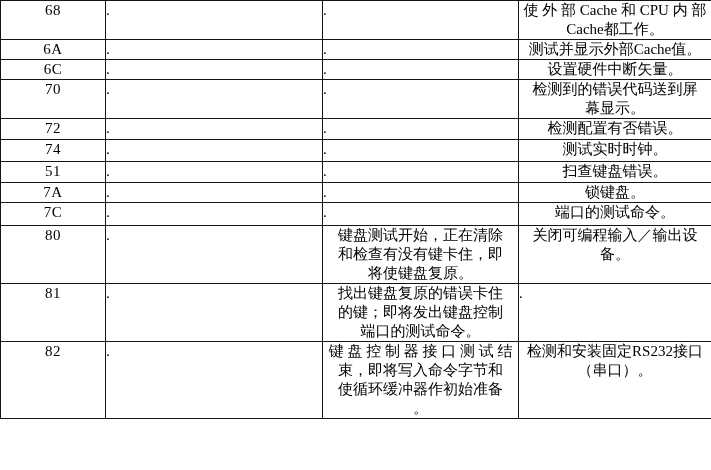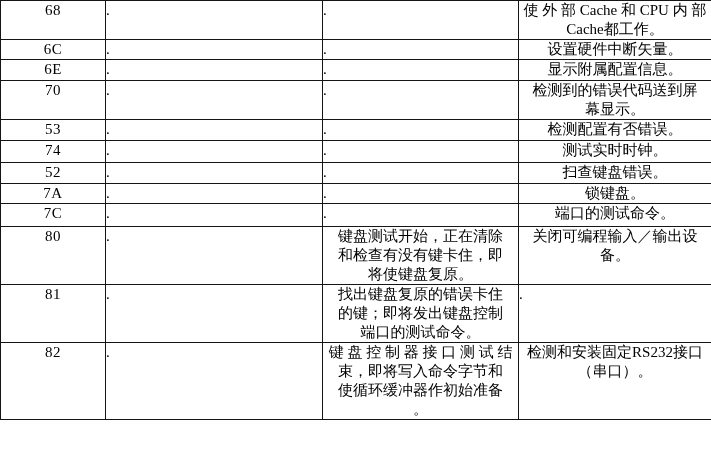--- a/index.html
+++ b/index.html
@@ -58,52 +58,52 @@
     </colgroup>
     <tbody>
       <tr style="height:39px">
         <td class="code no-top">68</td>
         <td class="dot no-top">.</td>
         <td class="dot no-top">.</td>
         <td class="text no-top no-right">使 外 部 Cache 和 CPU 内 部
 Cache都工作。</td>
       </tr>
       <tr style="height:20px">
+        <td class="code">6A</td>
+        <td class="dot">.</td>
+        <td class="dot">.</td>
+        <td class="text no-right">测试并显示外部Cache值。</td>
+      </tr>
+      <tr style="height:20px">
         <td class="code">6C</td>
         <td class="dot">.</td>
         <td class="dot">.</td>
         <td class="text no-right">设置硬件中断矢量。</td>
-      </tr>
-      <tr style="height:21px">
-        <td class="code">6E</td>
-        <td class="dot">.</td>
-        <td class="dot">.</td>
-        <td class="text no-right">显示附属配置信息。</td>
       </tr>
       <tr style="height:38px">
         <td class="code">70</td>
         <td class="dot">.</td>
         <td class="dot">.</td>
         <td class="text no-right">检测到的错误代码送到屏
 幕显示。</td>
       </tr>
       <tr style="height:21px">
-        <td class="code">53</td>
+        <td class="code">72</td>
         <td class="dot">.</td>
         <td class="dot">.</td>
         <td class="text no-right">检测配置有否错误。</td>
       </tr>
       <tr style="height:22px">
         <td class="code">74</td>
         <td class="dot">.</td>
         <td class="dot">.</td>
         <td class="text no-right">测试实时时钟。</td>
       </tr>
       <tr style="height:21px">
-        <td class="code">52</td>
+        <td class="code">51</td>
         <td class="dot">.</td>
         <td class="dot">.</td>
         <td class="text no-right">扫查键盘错误。</td>
       </tr>
       <tr style="height:18px">
         <td class="code">7A</td>
         <td class="dot">.</td>
         <td class="dot">.</td>
         <td class="text no-right">锁键盘。</td>
       </tr>

